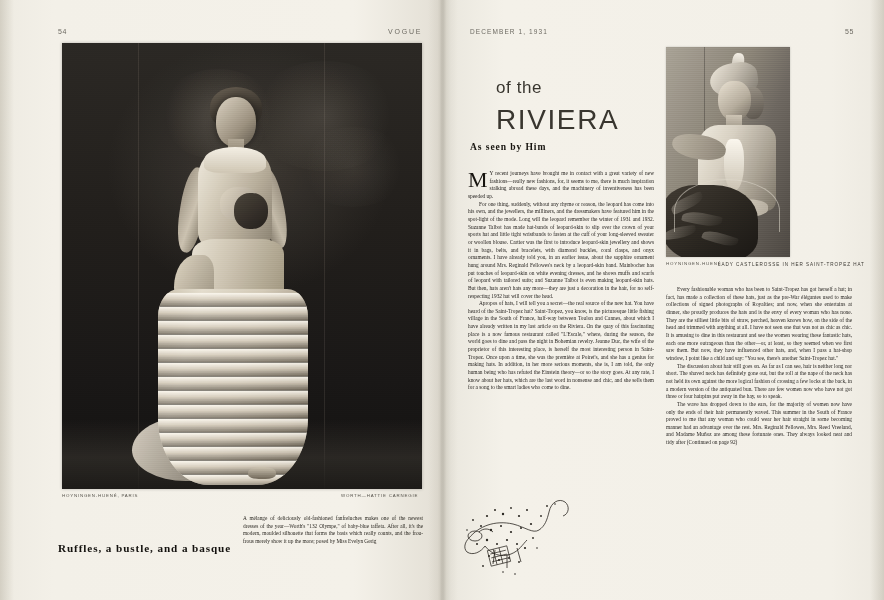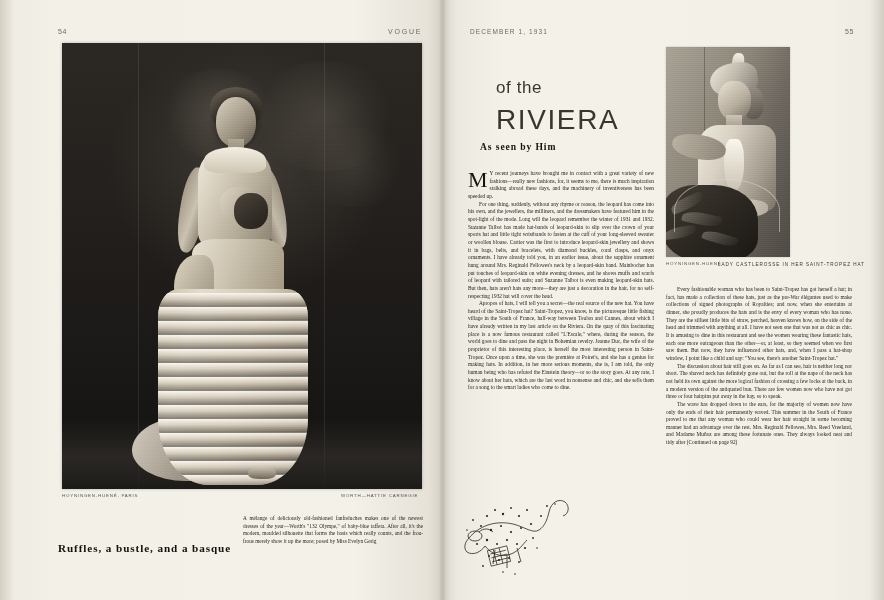--- a/index.html
+++ b/index.html
@@ -259,21 +259,20 @@
   .title-2 .small { font-size: 17px; letter-spacing: 0.6px; }
   .byline {
     position: absolute;
     left: 470px;
     top: 141px;
     font-family: "Liberation Serif", serif;
     font-weight: bold;
     font-size: 9.6px;
     letter-spacing: 0.9px;
     color: #17140f;
-    margin-left: 10px;
   }
 
   
   .col {
     position: absolute;
     font-family: "Liberation Serif", serif;
     font-size: 5.35px;
     line-height: 7.65px;
     text-align: justify;
     color: #262320;

